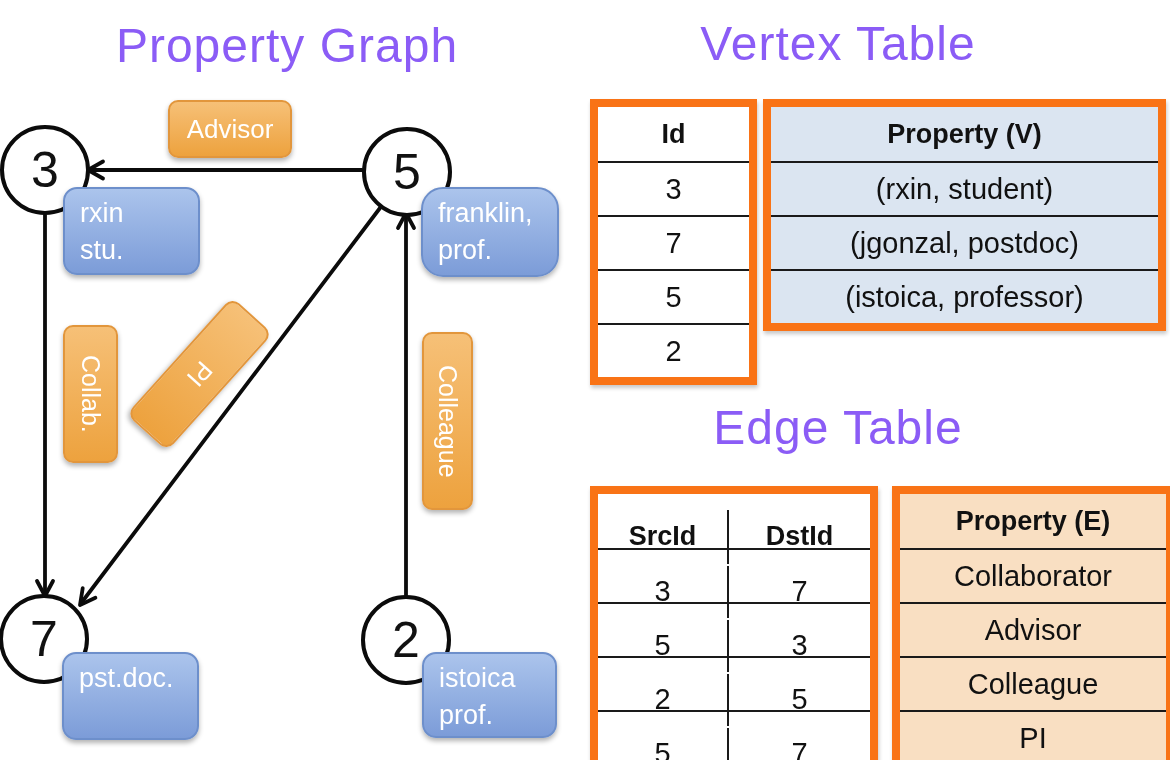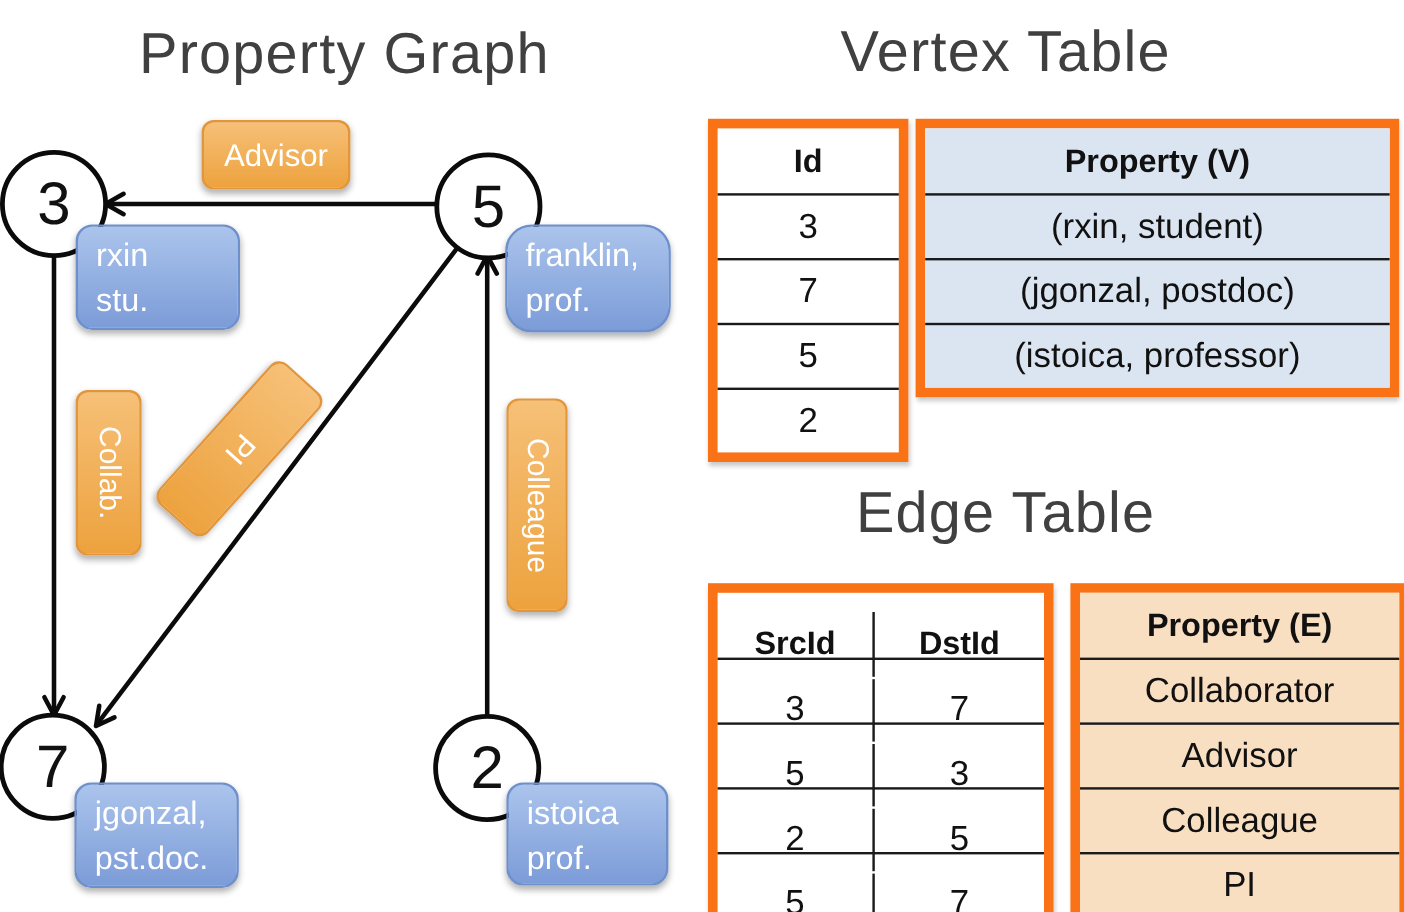--- a/index.html
+++ b/index.html
@@ -1,18 +1,18 @@
 <!DOCTYPE html>
 <html><head>
 <meta charset="utf-8">
 <style>
   html,body{margin:0;padding:0;background:#fff;}
   .canvas{position:relative;width:1170px;height:760px;background:#ffffff;overflow:hidden;
           font-family:"Liberation Sans",sans-serif;color:#161616;}
-  .title{position:absolute;text-align:center;font-size:48px;letter-spacing:1px;color:#404040;
+  .title{position:absolute;text-align:center;font-size:48px;letter-spacing:1px;color:#8b5cf6;
          white-space:nowrap;}
   #graph-title{left:45px;top:18px;width:484px;}
   #vertex-title{left:560px;top:16px;width:556px;}
   #edge-title{left:560px;top:400px;width:556px;}
 
   
   #edges-svg{position:absolute;left:0;top:0;z-index:1;}
   .edge,.arrow{stroke:#0b0b0b;stroke-width:3.8;fill:none;stroke-linecap:round;stroke-linejoin:round;}
   .node{position:absolute;width:90px;height:90px;border:4px solid #0b0b0b;border-radius:50%;
         background:#fff;z-index:2;display:flex;align-items:center;justify-content:center;
@@ -95,21 +95,20 @@
 
   <div class="vprop" id="prop-3">
     <div>rxin</div>
     <div>stu.</div>
   </div>
   <div class="vprop" id="prop-5">
     <div>franklin,</div>
     <div>prof.</div>
   </div>
   <div class="vprop" id="prop-7">
-    <div>jgonzal,</div>
     <div>pst.doc.</div>
   </div>
   <div class="vprop" id="prop-2">
     <div>istoica</div>
     <div>prof.</div>
   </div>
 
   <div class="elabel" id="label-advisor">Advisor</div>
   <div class="elabel vert" id="label-collab">Collab.</div>
   <div class="elabel vert" id="label-pi">PI</div>

